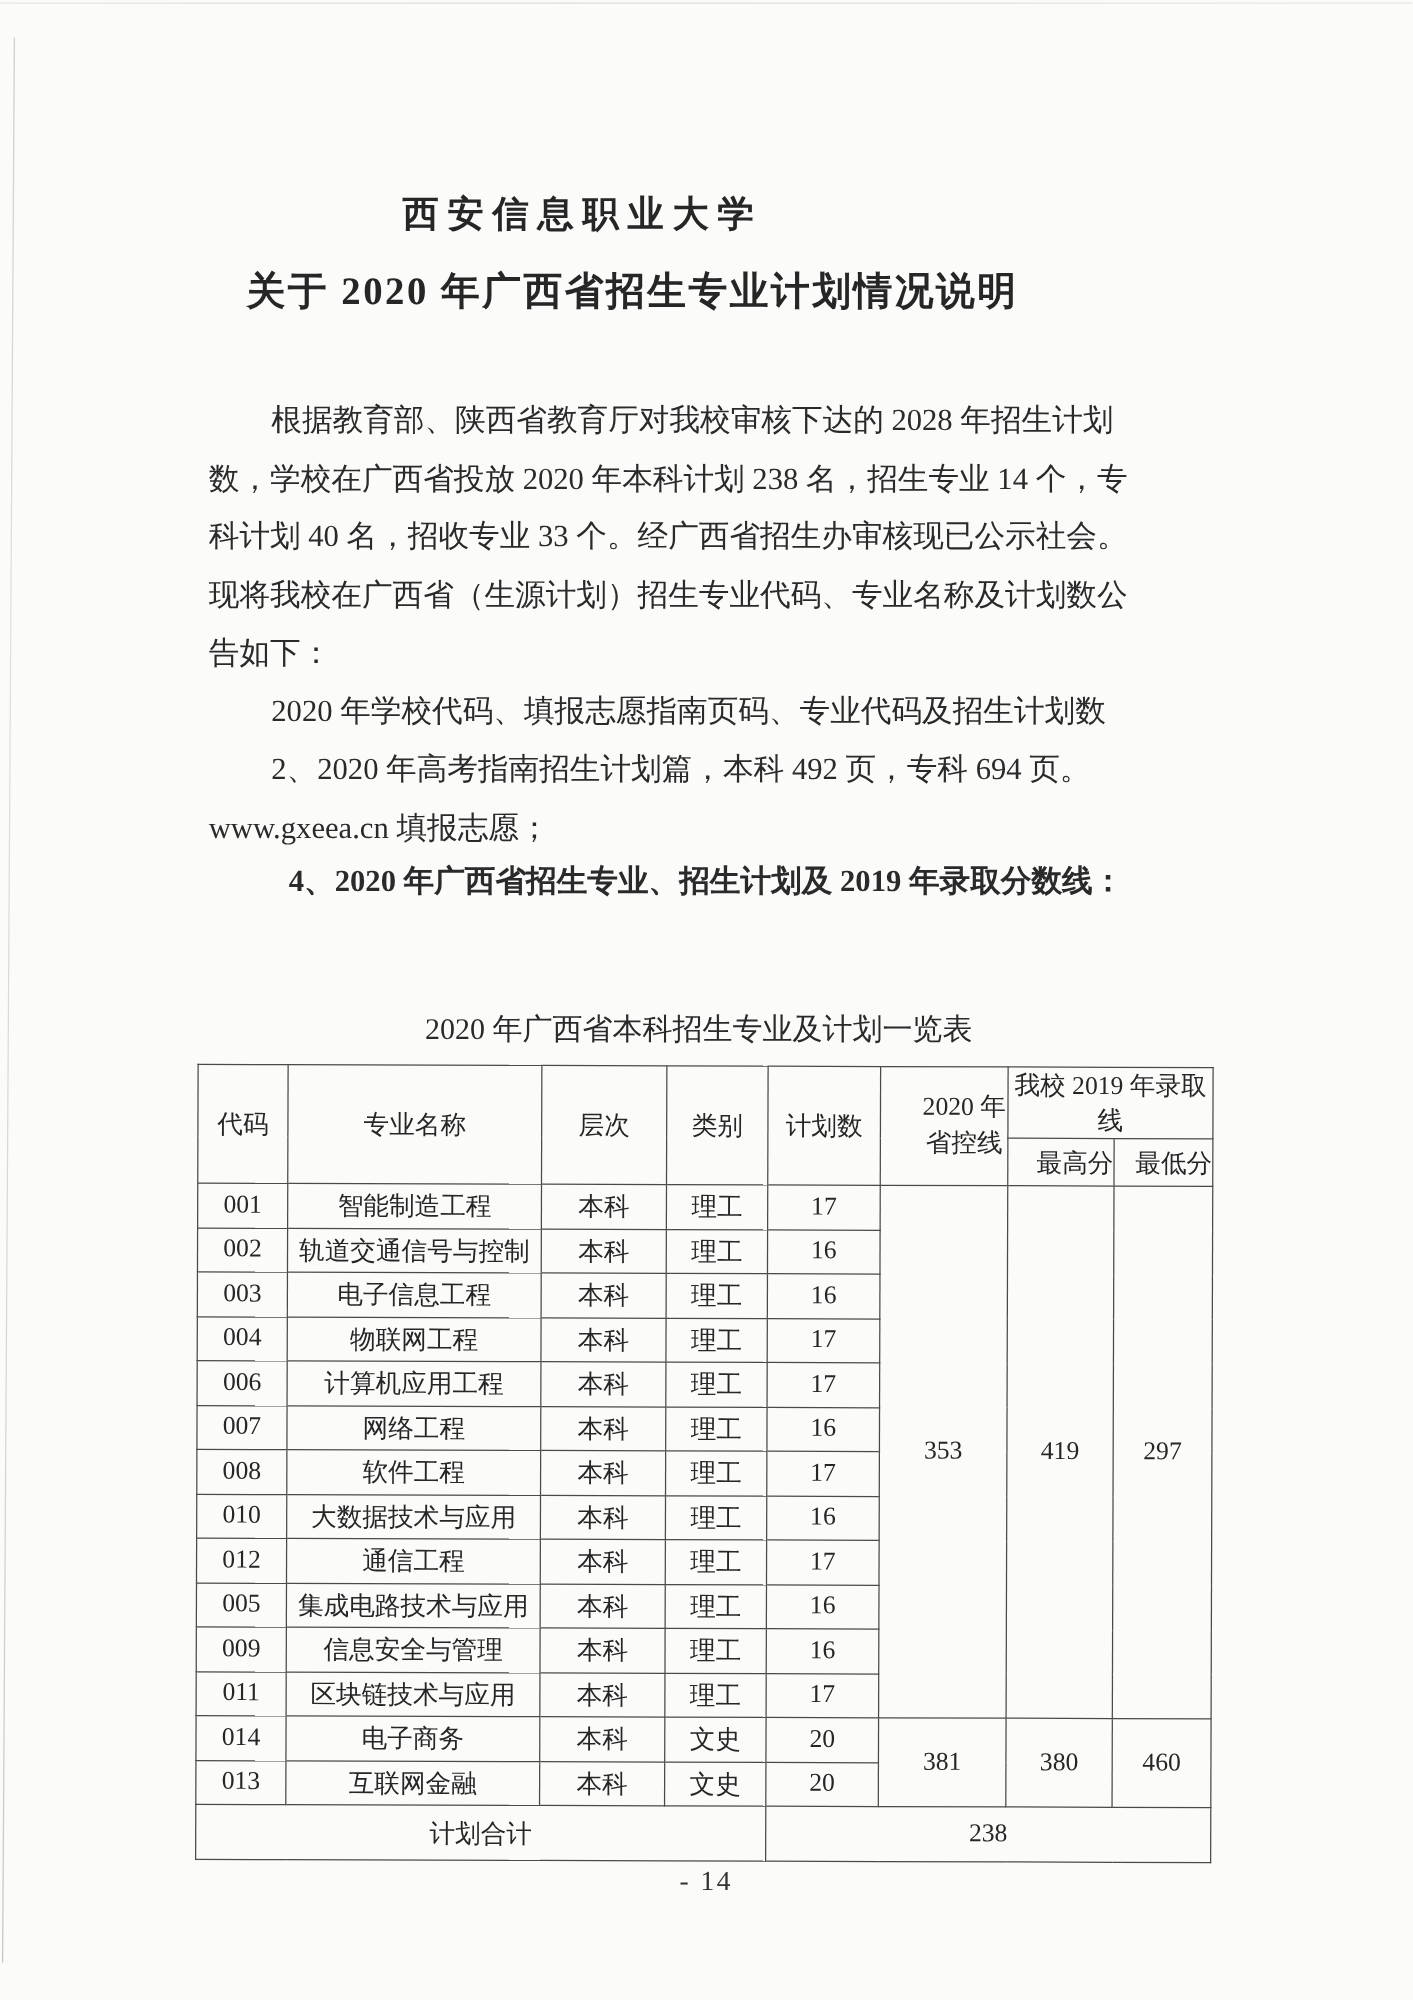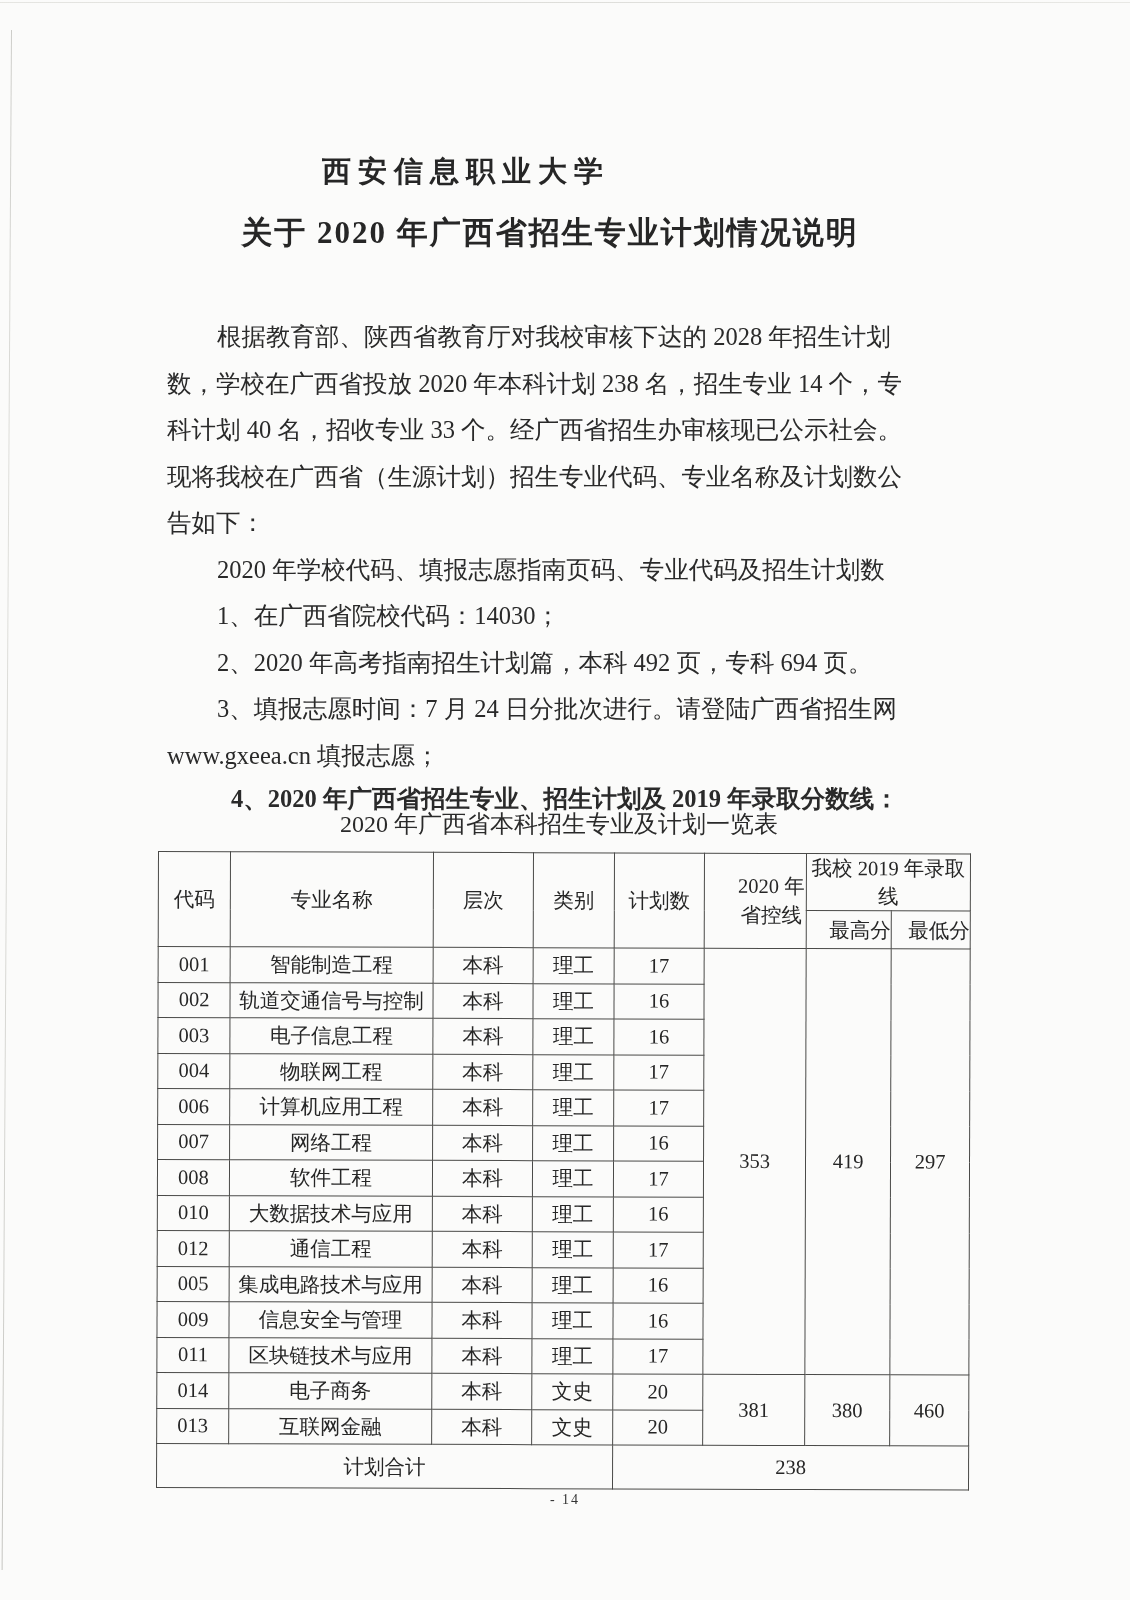--- a/index.html
+++ b/index.html
@@ -23,21 +23,21 @@
     transform:rotate(0.35deg);transform-origin:top left;opacity:.75;
   }
   .title1{
     position:absolute;left:0;top:152px;width:932px;
     text-align:center;font-size:29px;font-weight:700;
     letter-spacing:7px;color:#262626;
   }
   .title2{
     position:absolute;left:0;top:212px;width:1012px;
     text-align:center;font-size:31px;font-weight:700;
-    letter-spacing:2px;color:#262626;padding-left:44px;
+    letter-spacing:2px;color:#262626;
   }
   .bodytext{
     position:absolute;left:167px;top:314px;width:775px;
     font-size:24.5px;color:#2a2a2a;
   }
   .line{height:46.5px;line-height:46.5px;white-space:nowrap;}
   .indent1{padding-left:50px;}
   .indent2{padding-left:64px;font-weight:bold;}
   .line-last{height:42px;line-height:40px;}
   .table-title{
@@ -65,42 +65,40 @@
   .col-code{width:72px;}
   .col-major{width:203px;}
   .col-level{width:100px;}
   .col-cat{width:81px;}
   .col-plan{width:90px;}
   .col-ctrl{width:102px;}
   .col-max{width:85px;}
   .col-min{width:79px;}
   .page-number{
     position:absolute;left:0;top:1492px;width:1130px;
-    text-align:center;font-size:14px;color:#333;letter-spacing:2px;
+    text-align:center;font-size:22px;color:#333;letter-spacing:2px;
   }
 </style>
 </head>
 <body>
 
 <div class="scan-top-edge"></div>
 <div class="scan-left-edge"></div>
 
 <div class="title1">西安信息职业大学</div>
 <div class="title2">关于 2020 年广西省招生专业计划情况说明</div>
 
 <div class="bodytext">
   <div class="line indent1">根据教育部、陕西省教育厅对我校审核下达的 2028 年招生计划</div>
   <div class="line">数，学校在广西省投放 2020 年本科计划 238 名，招生专业 14 个，专</div>
   <div class="line">科计划 40 名，招收专业 33 个。经广西省招生办审核现已公示社会。</div>
   <div class="line">现将我校在广西省（生源计划）招生专业代码、专业名称及计划数公</div>
   <div class="line">告如下：</div>
   <div class="line indent1">2020 年学校代码、填报志愿指南页码、专业代码及招生计划数</div>
-  <div class="line indent1">1、在广西省院校代码：14030；</div>
   <div class="line indent1">2、2020 年高考指南招生计划篇，本科 492 页，专科 694 页。</div>
-  <div class="line indent1">3、填报志愿时间：7 月 24 日分批次进行。请登陆广西省招生网</div>
   <div class="line">www.gxeea.cn 填报志愿；</div>
   <div class="line line-last indent2">4、2020 年广西省招生专业、招生计划及 2019 年录取分数线：</div>
 </div>
 
 <div class="table-title">2020 年广西省本科招生专业及计划一览表</div>
 
 <div class="tablewrap">
 <table class="plan">
   <colgroup>
     <col class="col-code">

